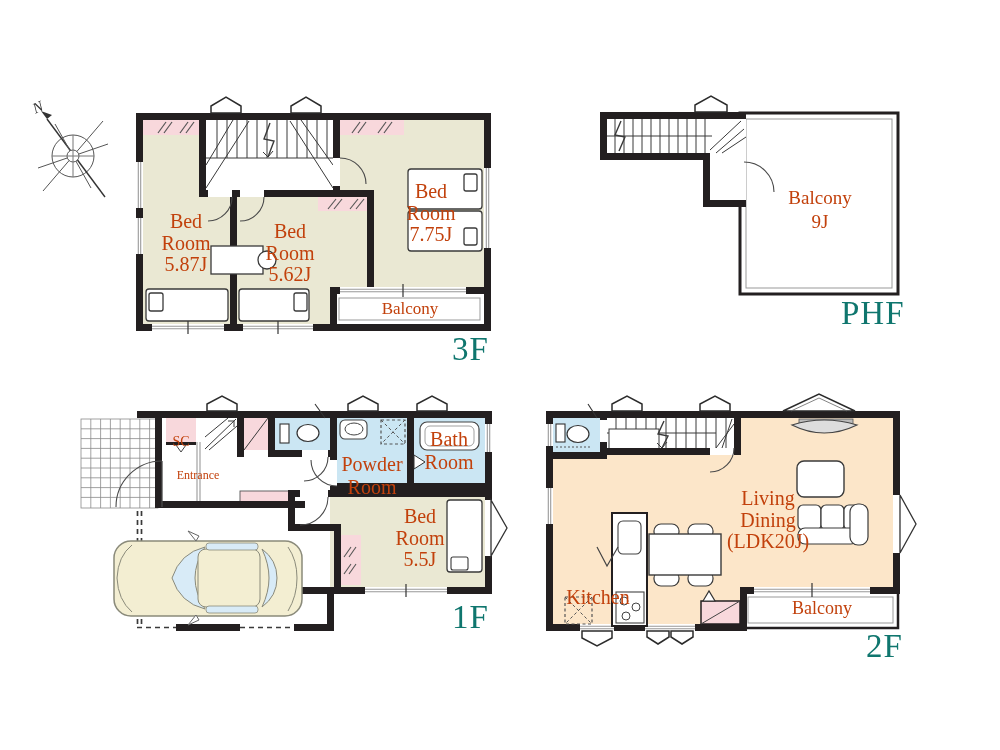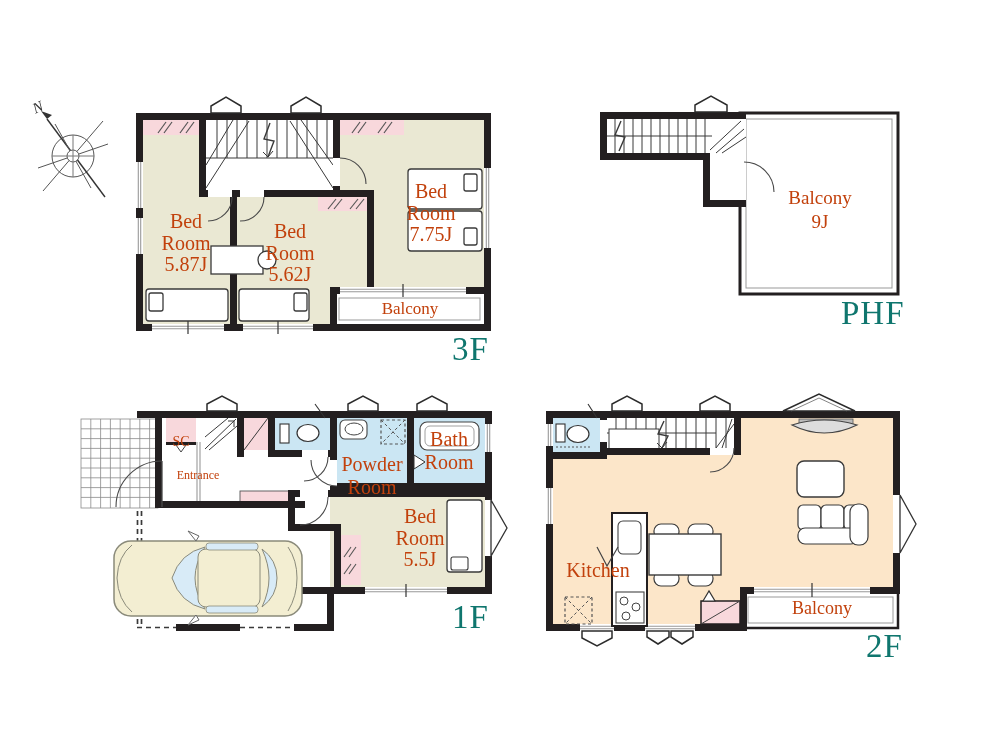--- a/index.html
+++ b/index.html
@@ -492,21 +492,26 @@
   <span>Bath</span>
       <span>Room</span>
 </div>
 <div class="lbl fs20" style="left:372px;top:506px;width:96px">
   <span>Bed</span>
       <span>Room</span>
       <span>5.5J</span>
 </div>
 <span class="floorlbl" style="left:452px;top:599px">1F</span>
 
-<div class="lbl fs20" style="left:558px;top:560px;width:80px">
+<div class="lbl fs20" style="left:558px;top:587px;width:80px">
   <span>Kitchen</span>
+</div>
+<div class="lbl fs20" style="left:714px;top:488px;width:108px">
+  <span>Living</span>
+      <span>Dining</span>
+      <span>(LDK20J)</span>
 </div>
 <div class="lbl fs18" style="left:772px;top:599px;width:100px">
   <span>Balcony</span>
 </div>
 <span class="floorlbl" style="left:866px;top:628px">2F</span>
 
 </div>
 
 </body></html>

